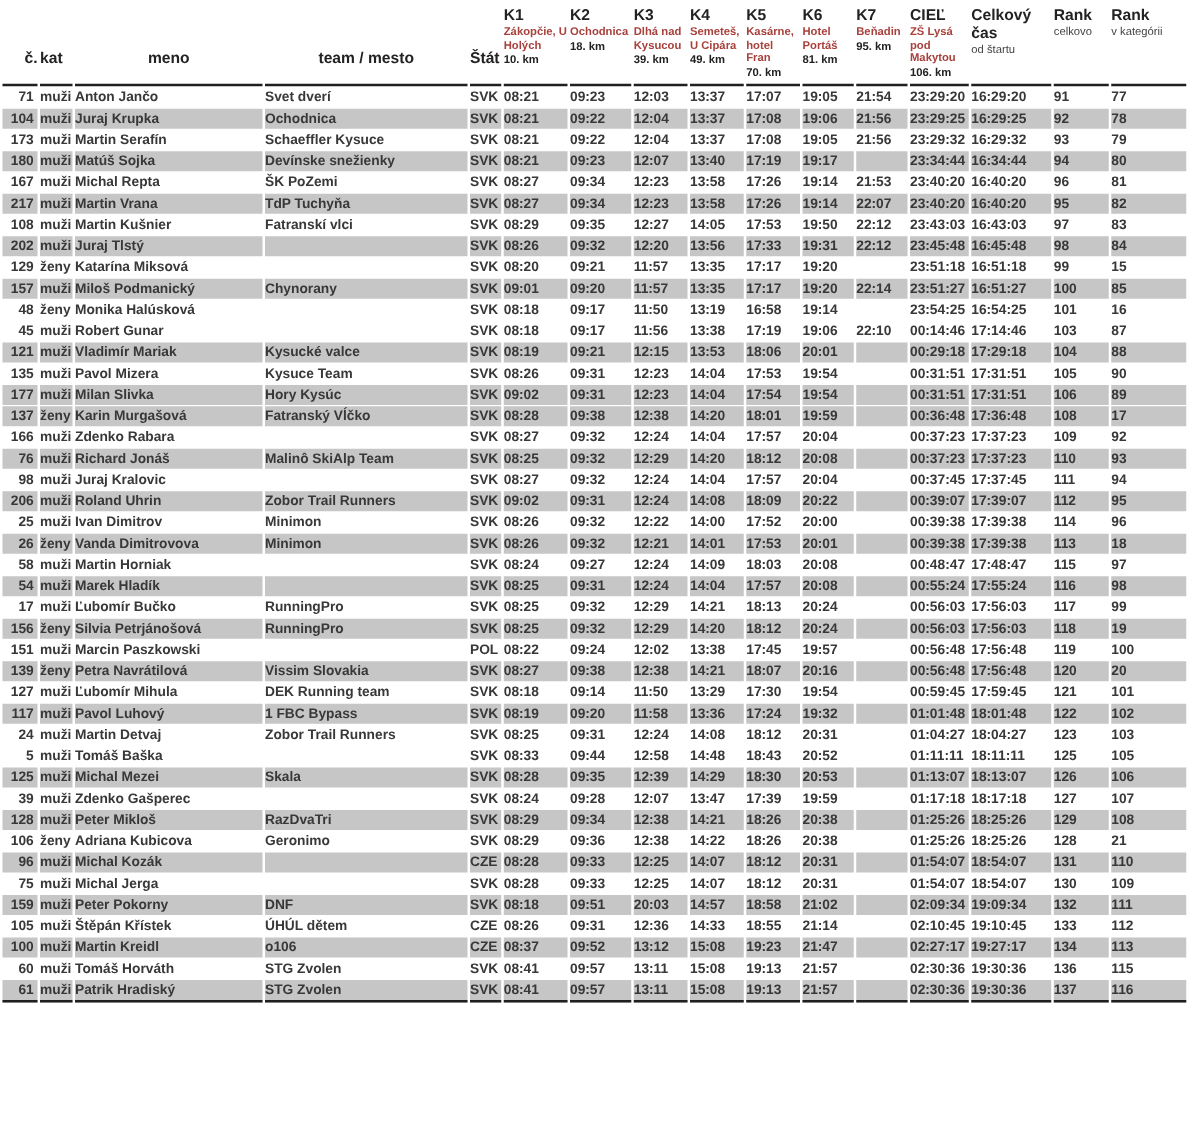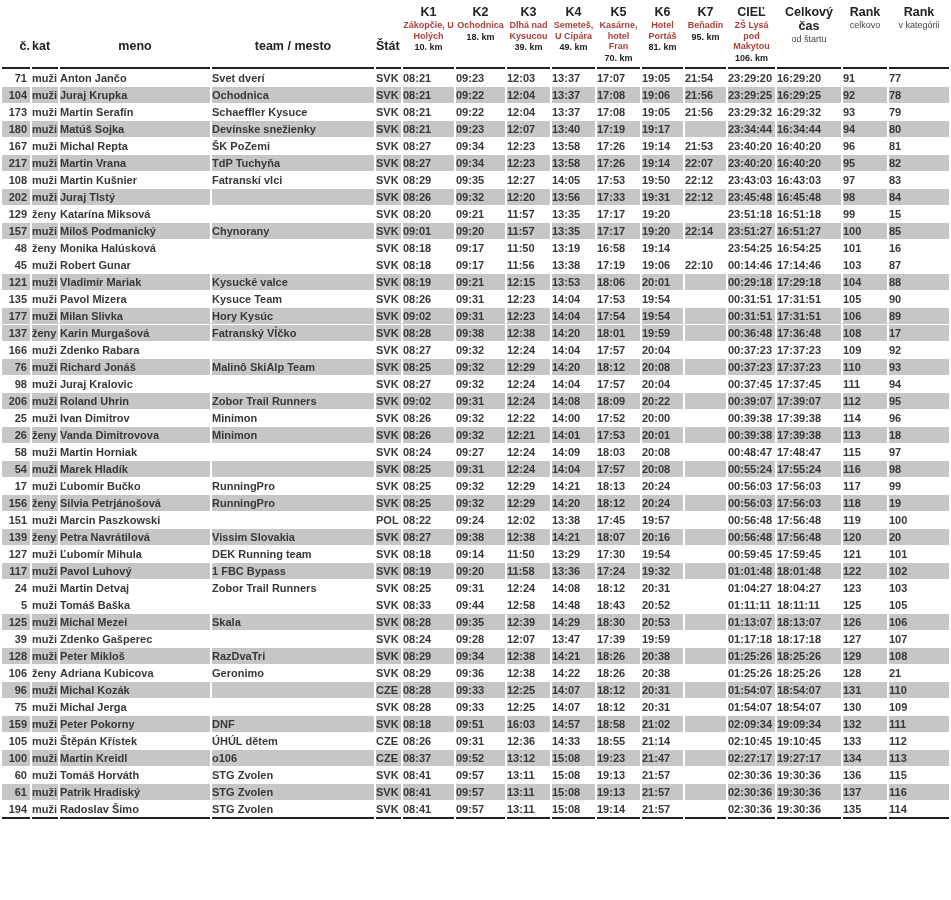--- a/index.html
+++ b/index.html
@@ -3,21 +3,21 @@
 <meta charset="utf-8">
 <style>
   html,body{margin:0;padding:0;background:#ffffff;}
   body{width:951px;font-family:"Liberation Sans","DejaVu Sans",sans-serif;-webkit-font-smoothing:antialiased;}
   table{border-collapse:separate;border-spacing:2px 1px;table-layout:fixed;width:951px;margin-top:0;}
   th{vertical-align:top;padding:4px 0 4px;border-bottom:2px solid #1f1f1f;font-weight:700;color:#222;overflow:visible;white-space:normal;}
   th.vbot{vertical-align:bottom;padding-bottom:14px;font-size:12.5px;line-height:13px;}
   th.vbot.al{text-align:left;margin-left:17px;}
   th.vbot.ar{text-align:right;}
   th.vbot.ac{text-align:center;}
-  .cp{text-align:center;margin-left:31px;}
+  .cp{text-align:left;margin-left:31px;}
   .cp-label{font-size:12.5px;line-height:14px;font-weight:700;color:#222;}
   .cp-loc{font-size:9px;line-height:10.5px;font-weight:700;color:#a8403c;margin-top:1px;}
   .cp-km{font-size:9px;line-height:10.5px;font-weight:700;color:#222;margin-top:1px;}
   .cp-sub{font-size:9px;line-height:10.5px;font-weight:400;color:#444;margin-top:1px;}
   td{height:16px;line-height:16px;font-size:11px;font-weight:700;color:#383838;padding:0;overflow:hidden;white-space:nowrap;text-align:left;}
   tr.striped td{background:#c6c6c6;}
   tbody tr:last-child td{border-bottom:2px solid #1f1f1f;}
   td.c0{text-align:right;padding-right:3px;}
   td.c2,td.c3{padding-right:2px;}
 </style>
@@ -790,21 +790,21 @@
         <td class="c15">109</td>
       </tr>
       <tr class="striped">
         <td class="c0">159</td>
         <td class="c1">muži</td>
         <td class="c2">Peter Pokorny</td>
         <td class="c3">DNF</td>
         <td class="c4">SVK</td>
         <td class="c5">08:18</td>
         <td class="c6">09:51</td>
-        <td class="c7">16:03</td>
+        <td class="c7">20:03</td>
         <td class="c8">14:57</td>
         <td class="c9">18:58</td>
         <td class="c10">21:02</td>
         <td class="c11"></td>
         <td class="c12">02:09:34</td>
         <td class="c13">19:09:34</td>
         <td class="c14">132</td>
         <td class="c15">111</td>
       </tr>
       <tr>
@@ -872,32 +872,14 @@
         <td class="c7">13:11</td>
         <td class="c8">15:08</td>
         <td class="c9">19:13</td>
         <td class="c10">21:57</td>
         <td class="c11"></td>
         <td class="c12">02:30:36</td>
         <td class="c13">19:30:36</td>
         <td class="c14">137</td>
         <td class="c15">116</td>
       </tr>
-      <tr>
-        <td class="c0">194</td>
-        <td class="c1">muži</td>
-        <td class="c2">Radoslav Šimo</td>
-        <td class="c3">STG Zvolen</td>
-        <td class="c4">SVK</td>
-        <td class="c5">08:41</td>
-        <td class="c6">09:57</td>
-        <td class="c7">13:11</td>
-        <td class="c8">15:08</td>
-        <td class="c9">19:14</td>
-        <td class="c10">21:57</td>
-        <td class="c11"></td>
-        <td class="c12">02:30:36</td>
-        <td class="c13">19:30:36</td>
-        <td class="c14">135</td>
-        <td class="c15">114</td>
-      </tr>
     </tbody>
 </table>
 
 </body></html>

